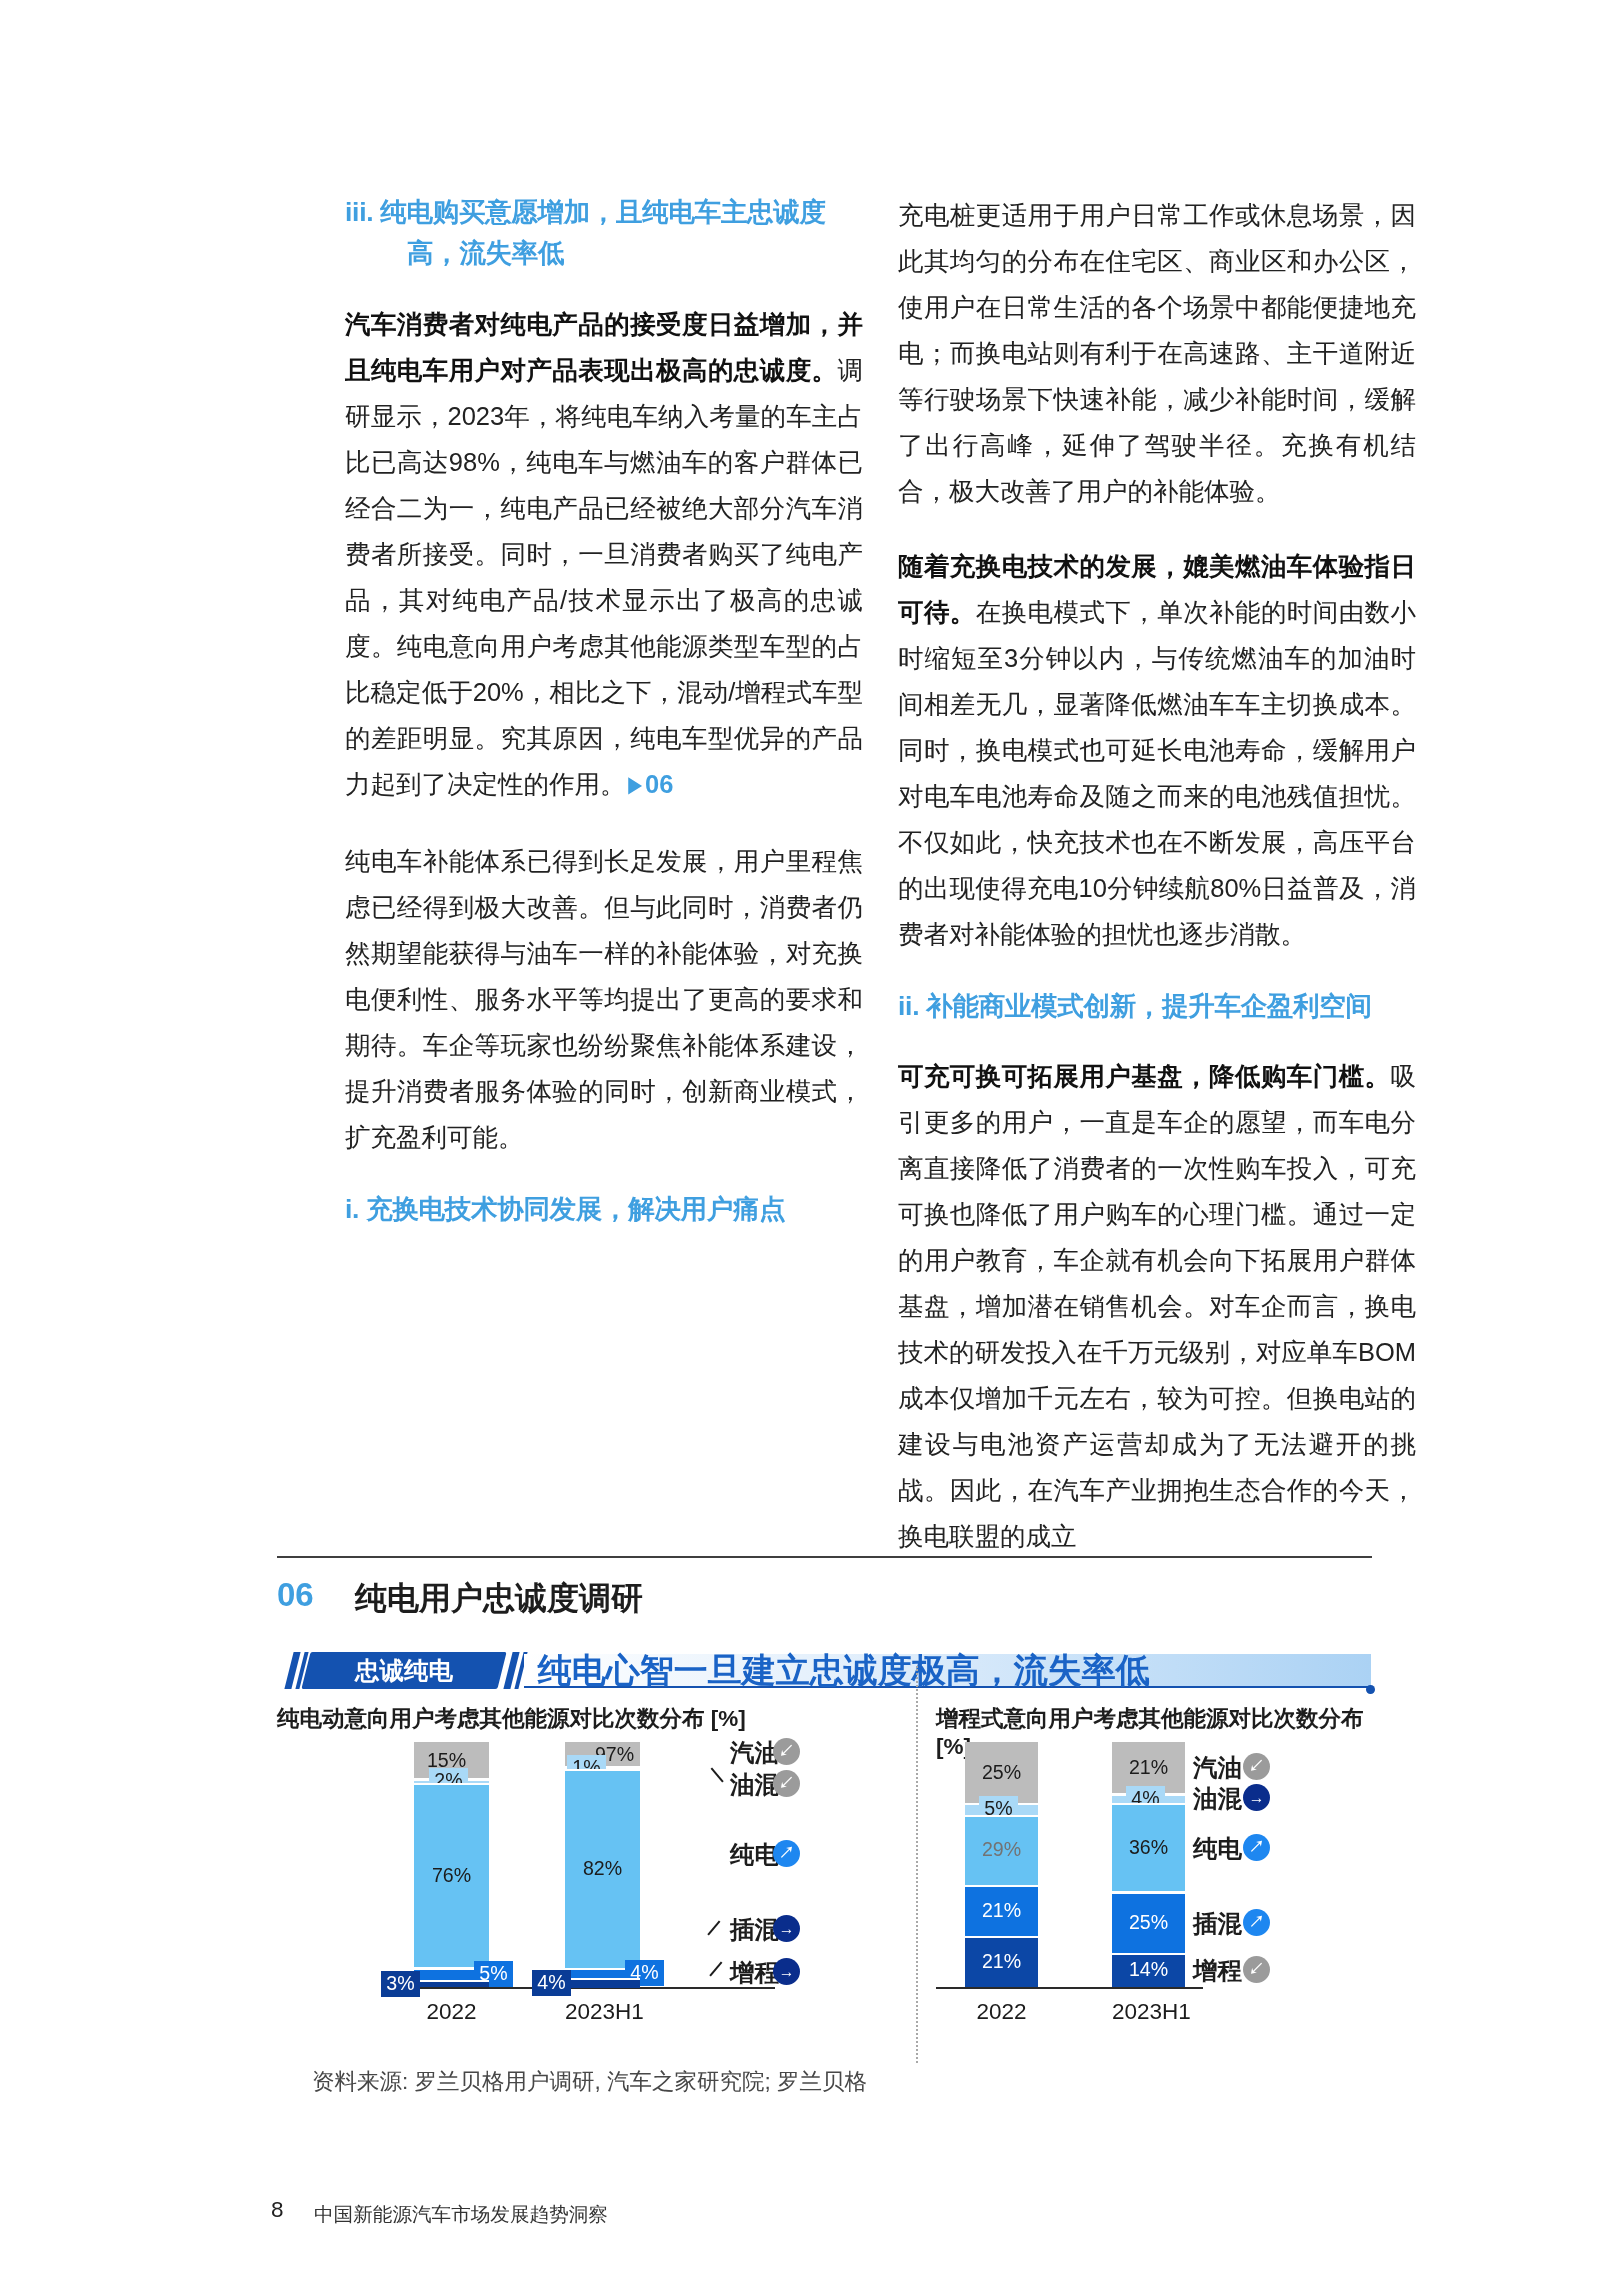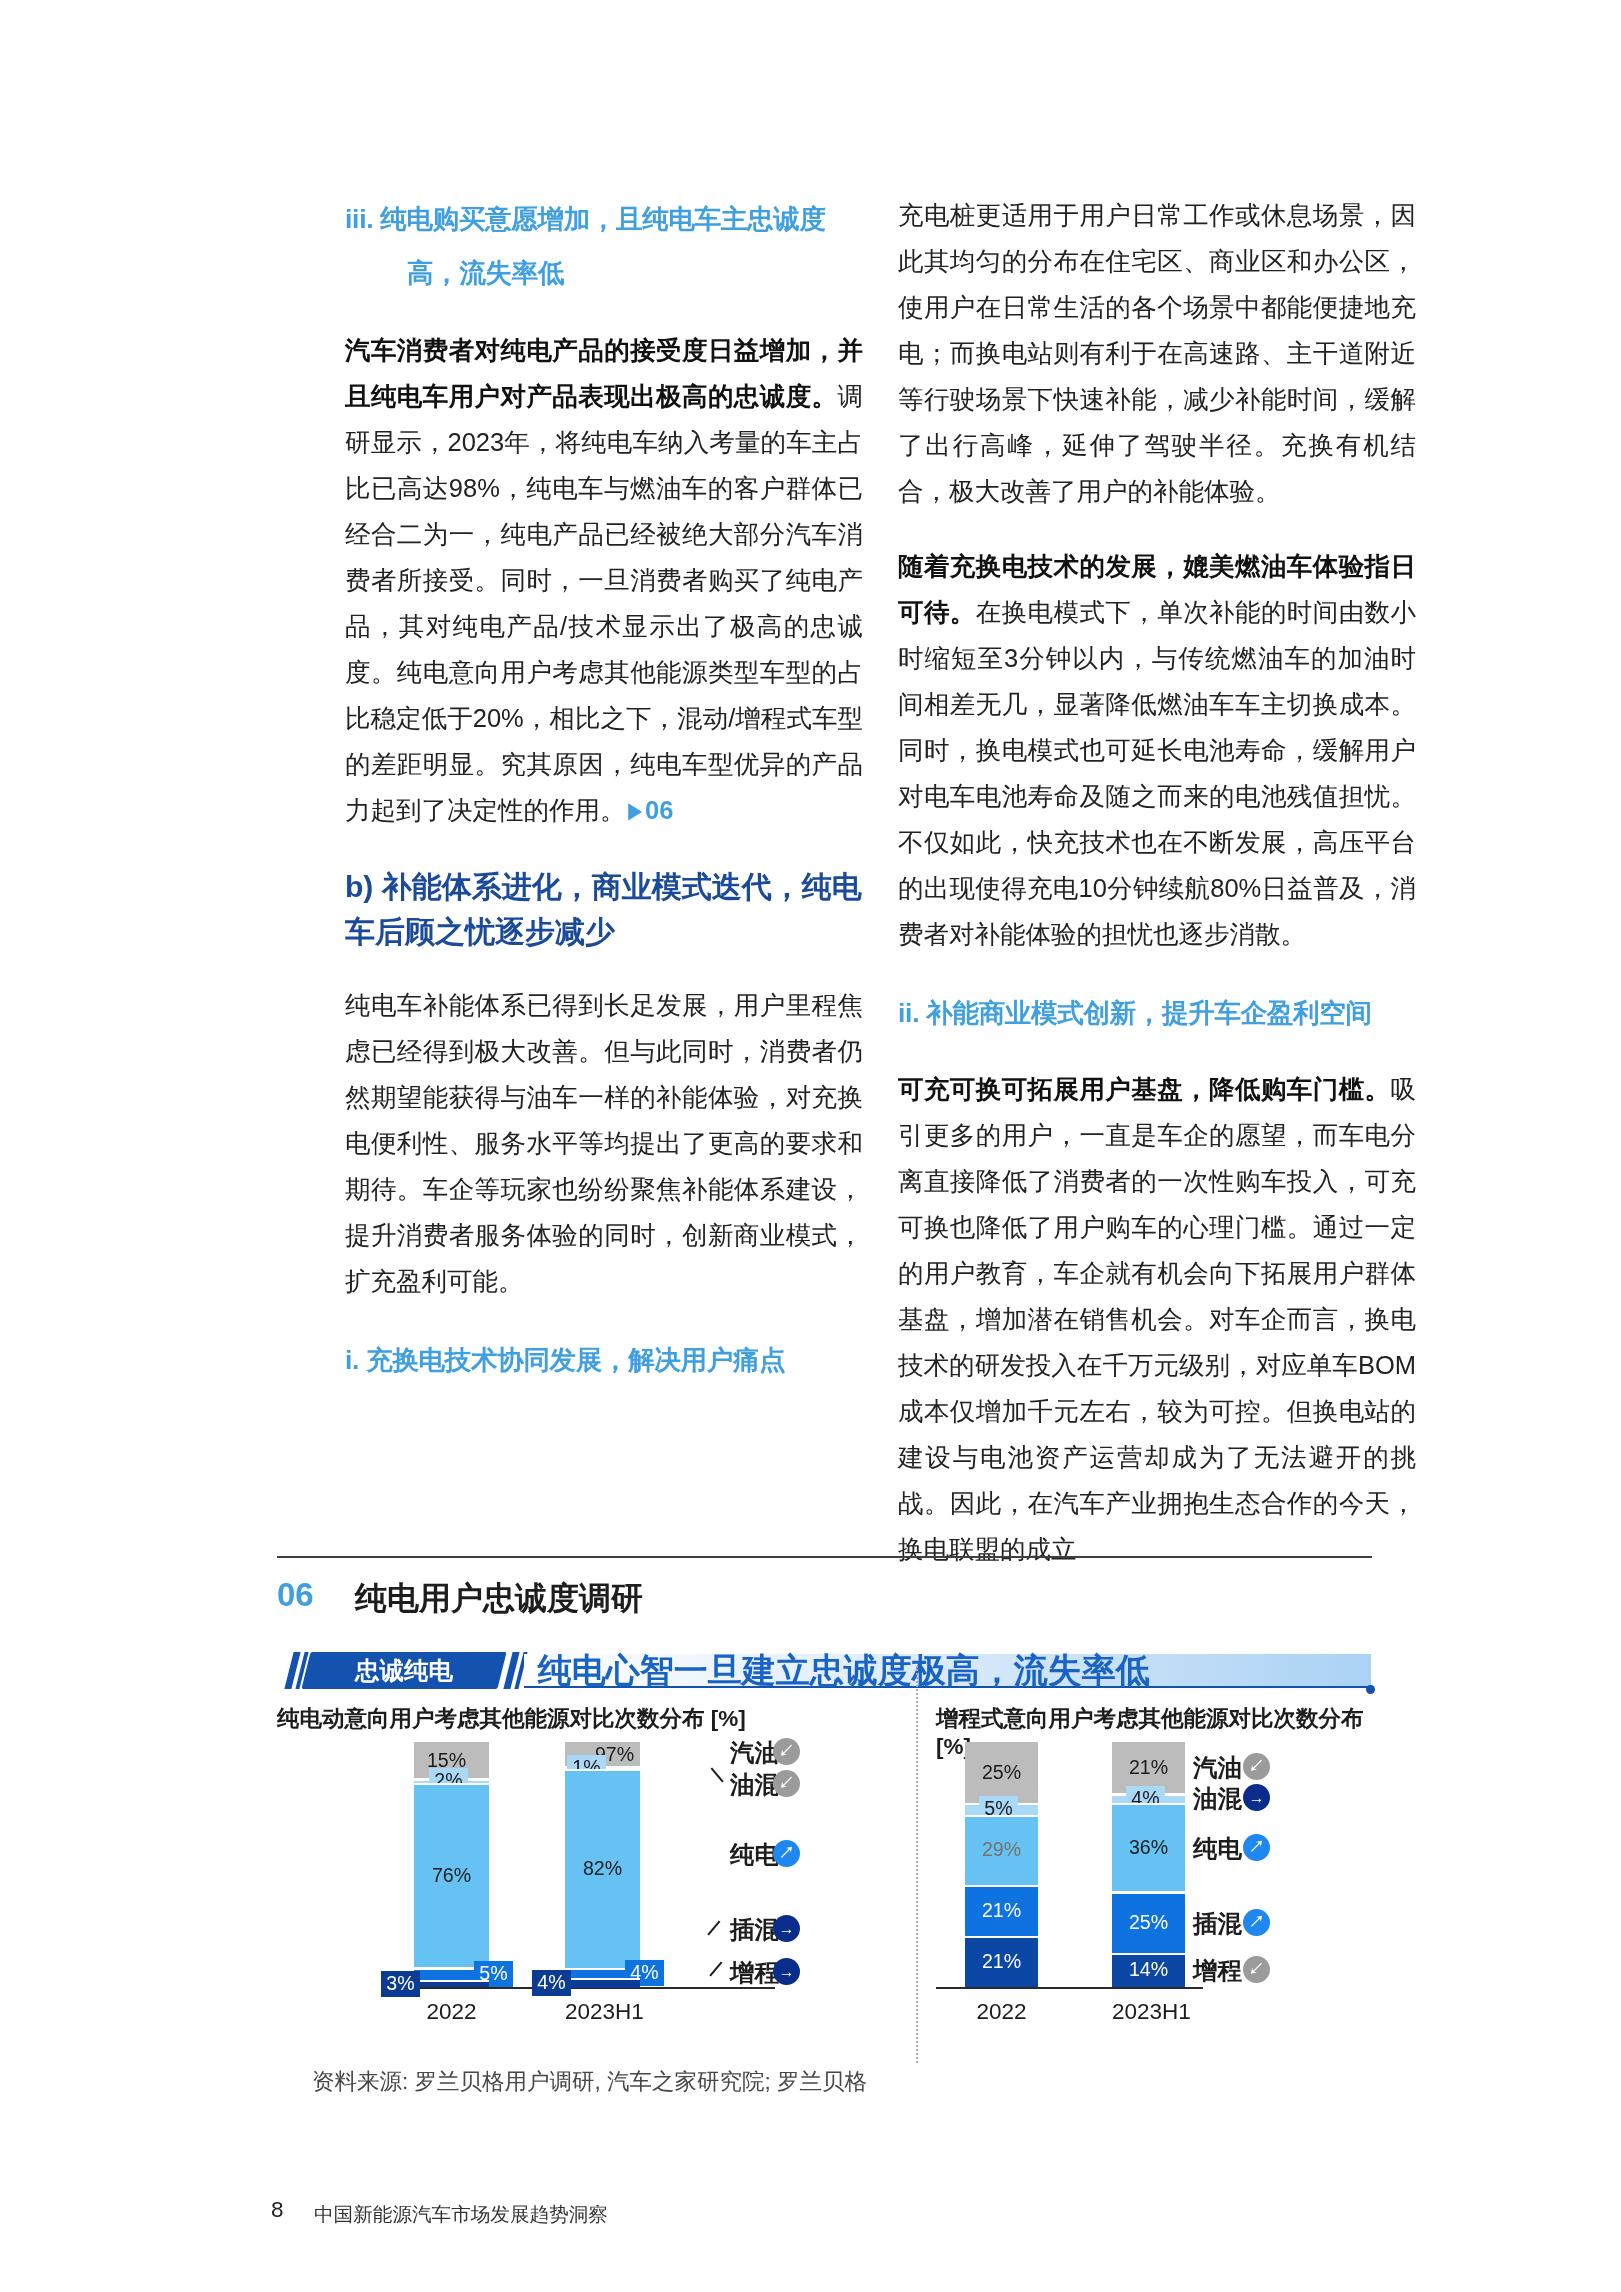--- a/index.html
+++ b/index.html
@@ -7,21 +7,21 @@
     width:1621px;height:2293px;position:relative;background:#ffffff;
     font-family:"Liberation Sans", sans-serif;overflow:hidden;
   }
   
   .col{position:absolute;top:192px;width:518px;text-align:justify;}
   #col-left{left:345px;}
   #col-right{left:898px;}
   .col p{font-size:25.5px;line-height:46px;color:#222;margin:0 0 29px 0;}
   .lead{font-weight:700;color:#111;}
   .h-blue{
-    color:#3f9fe0;font-weight:700;font-size:26.5px;line-height:54px;
+    color:#3f9fe0;font-weight:700;font-size:26.5px;line-height:41px;
     letter-spacing:-0.3px;margin:0 0 27.4px 0;text-align:left;
   }
   .h-iii{padding-left:62px;text-indent:-62px;}
   .h-navy{
     color:#1a4a99;font-weight:700;font-size:30px;line-height:45px;
     margin:9.8px 0 27.4px 0;text-align:left;
   }
   .h-i{margin:3.9px 0 25.5px 0;}
   .figref{color:#3f9fe0;font-weight:700;white-space:nowrap;}
   .figref .tri{font-size:19.6px;}
@@ -70,21 +70,20 @@
   
   #footer-num{position:absolute;left:271px;top:2197px;font-size:22.5px;color:#222;}
   #footer-title{position:absolute;left:314px;top:2201px;font-size:19.6px;color:#333;}
 </style>
 </head>
 <body>
 
 <div class="col" id="col-left">
   <div class="h-blue h-iii">iii. 纯电购买意愿增加，且纯电车主忠诚度高，流失率低</div>
   <p><span class="lead">汽车消费者对纯电产品的接受度日益增加，并且纯电车用户对产品表现出极高的忠诚度。</span><span>调研显示，2023年，将纯电车纳入考量的车主占比已高达98%，纯电车与燃油车的客户群体已经合二为一，纯电产品已经被绝大部分汽车消费者所接受。同时，一旦消费者购买了纯电产品，其对纯电产品/技术显示出了极高的忠诚度。纯电意向用户考虑其他能源类型车型的占比稳定低于20%，相比之下，混动/增程式车型的差距明显。究其原因，纯电车型优异的产品力起到了决定性的作用。</span><span class="figref"><span class="tri">▶</span><span>06</span></span></p>
-  <div class="h-navy">b) 补能体系进化，商业模式迭代，纯电车后顾之忧逐步减少</div>
   <p>纯电车补能体系已得到长足发展，用户里程焦虑已经得到极大改善。但与此同时，消费者仍然期望能获得与油车一样的补能体验，对充换电便利性、服务水平等均提出了更高的要求和期待。车企等玩家也纷纷聚焦补能体系建设，提升消费者服务体验的同时，创新商业模式，扩充盈利可能。</p>
   <div class="h-blue h-i">i. 充换电技术协同发展，解决用户痛点</div>
 </div>
 
 <div class="col" id="col-right">
   <p>充电桩更适用于用户日常工作或休息场景，因此其均匀的分布在住宅区、商业区和办公区，使用户在日常生活的各个场景中都能便捷地充电；而换电站则有利于在高速路、主干道附近等行驶场景下快速补能，减少补能时间，缓解了出行高峰，延伸了驾驶半径。充换有机结合，极大改善了用户的补能体验。</p>
   <p><span class="lead">随着充换电技术的发展，媲美燃油车体验指日可待。</span><span>在换电模式下，单次补能的时间由数小时缩短至3分钟以内，与传统燃油车的加油时间相差无几，显著降低燃油车车主切换成本。同时，换电模式也可延长电池寿命，缓解用户对电车电池寿命及随之而来的电池残值担忧。不仅如此，快充技术也在不断发展，高压平台的出现使得充电10分钟续航80%日益普及，消费者对补能体验的担忧也逐步消散。</span></p>
   <div class="h-blue h-i">ii. 补能商业模式创新，提升车企盈利空间</div>
   <p><span class="lead">可充可换可拓展用户基盘，降低购车门槛。</span><span>吸引更多的用户，一直是车企的愿望，而车电分离直接降低了消费者的一次性购车投入，可充可换也降低了用户购车的心理门槛。通过一定的用户教育，车企就有机会向下拓展用户群体基盘，增加潜在销售机会。对车企而言，换电技术的研发投入在千万元级别，对应单车BOM成本仅增加千元左右，较为可控。但换电站的建设与电池资产运营却成为了无法避开的挑战。因此，在汽车产业拥抱生态合作的今天，换电联盟的成立</span></p>
 </div>

